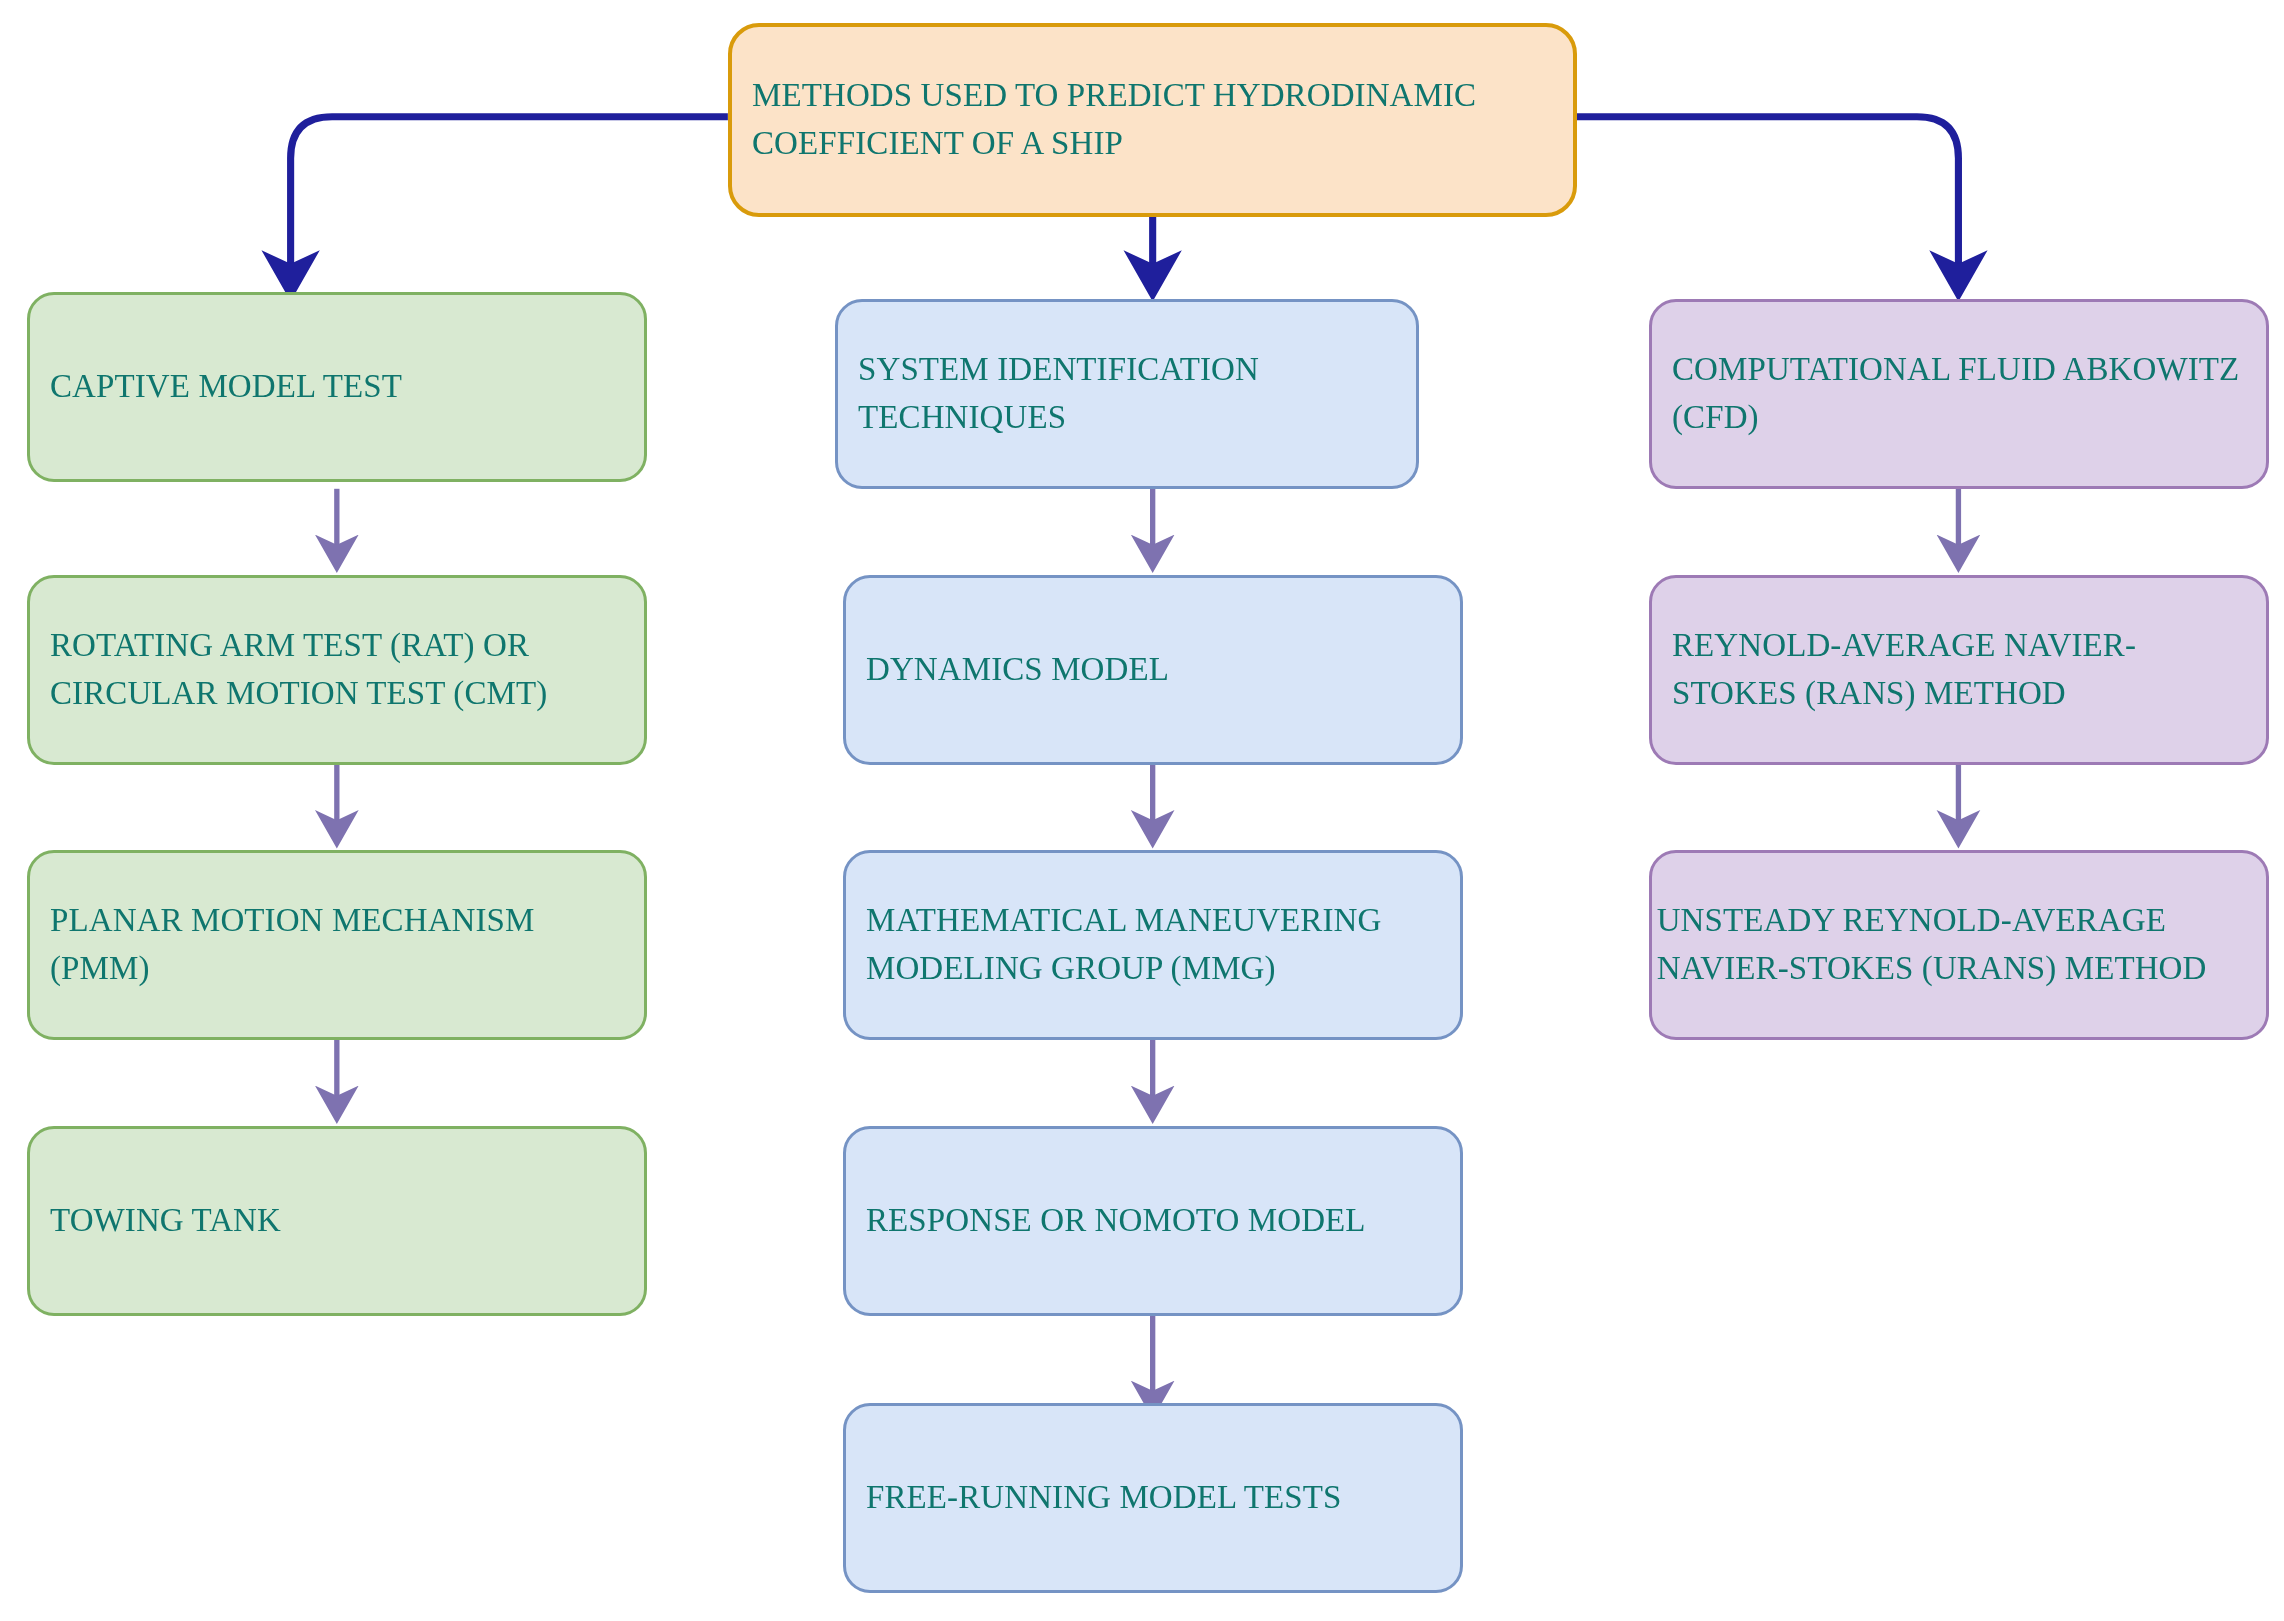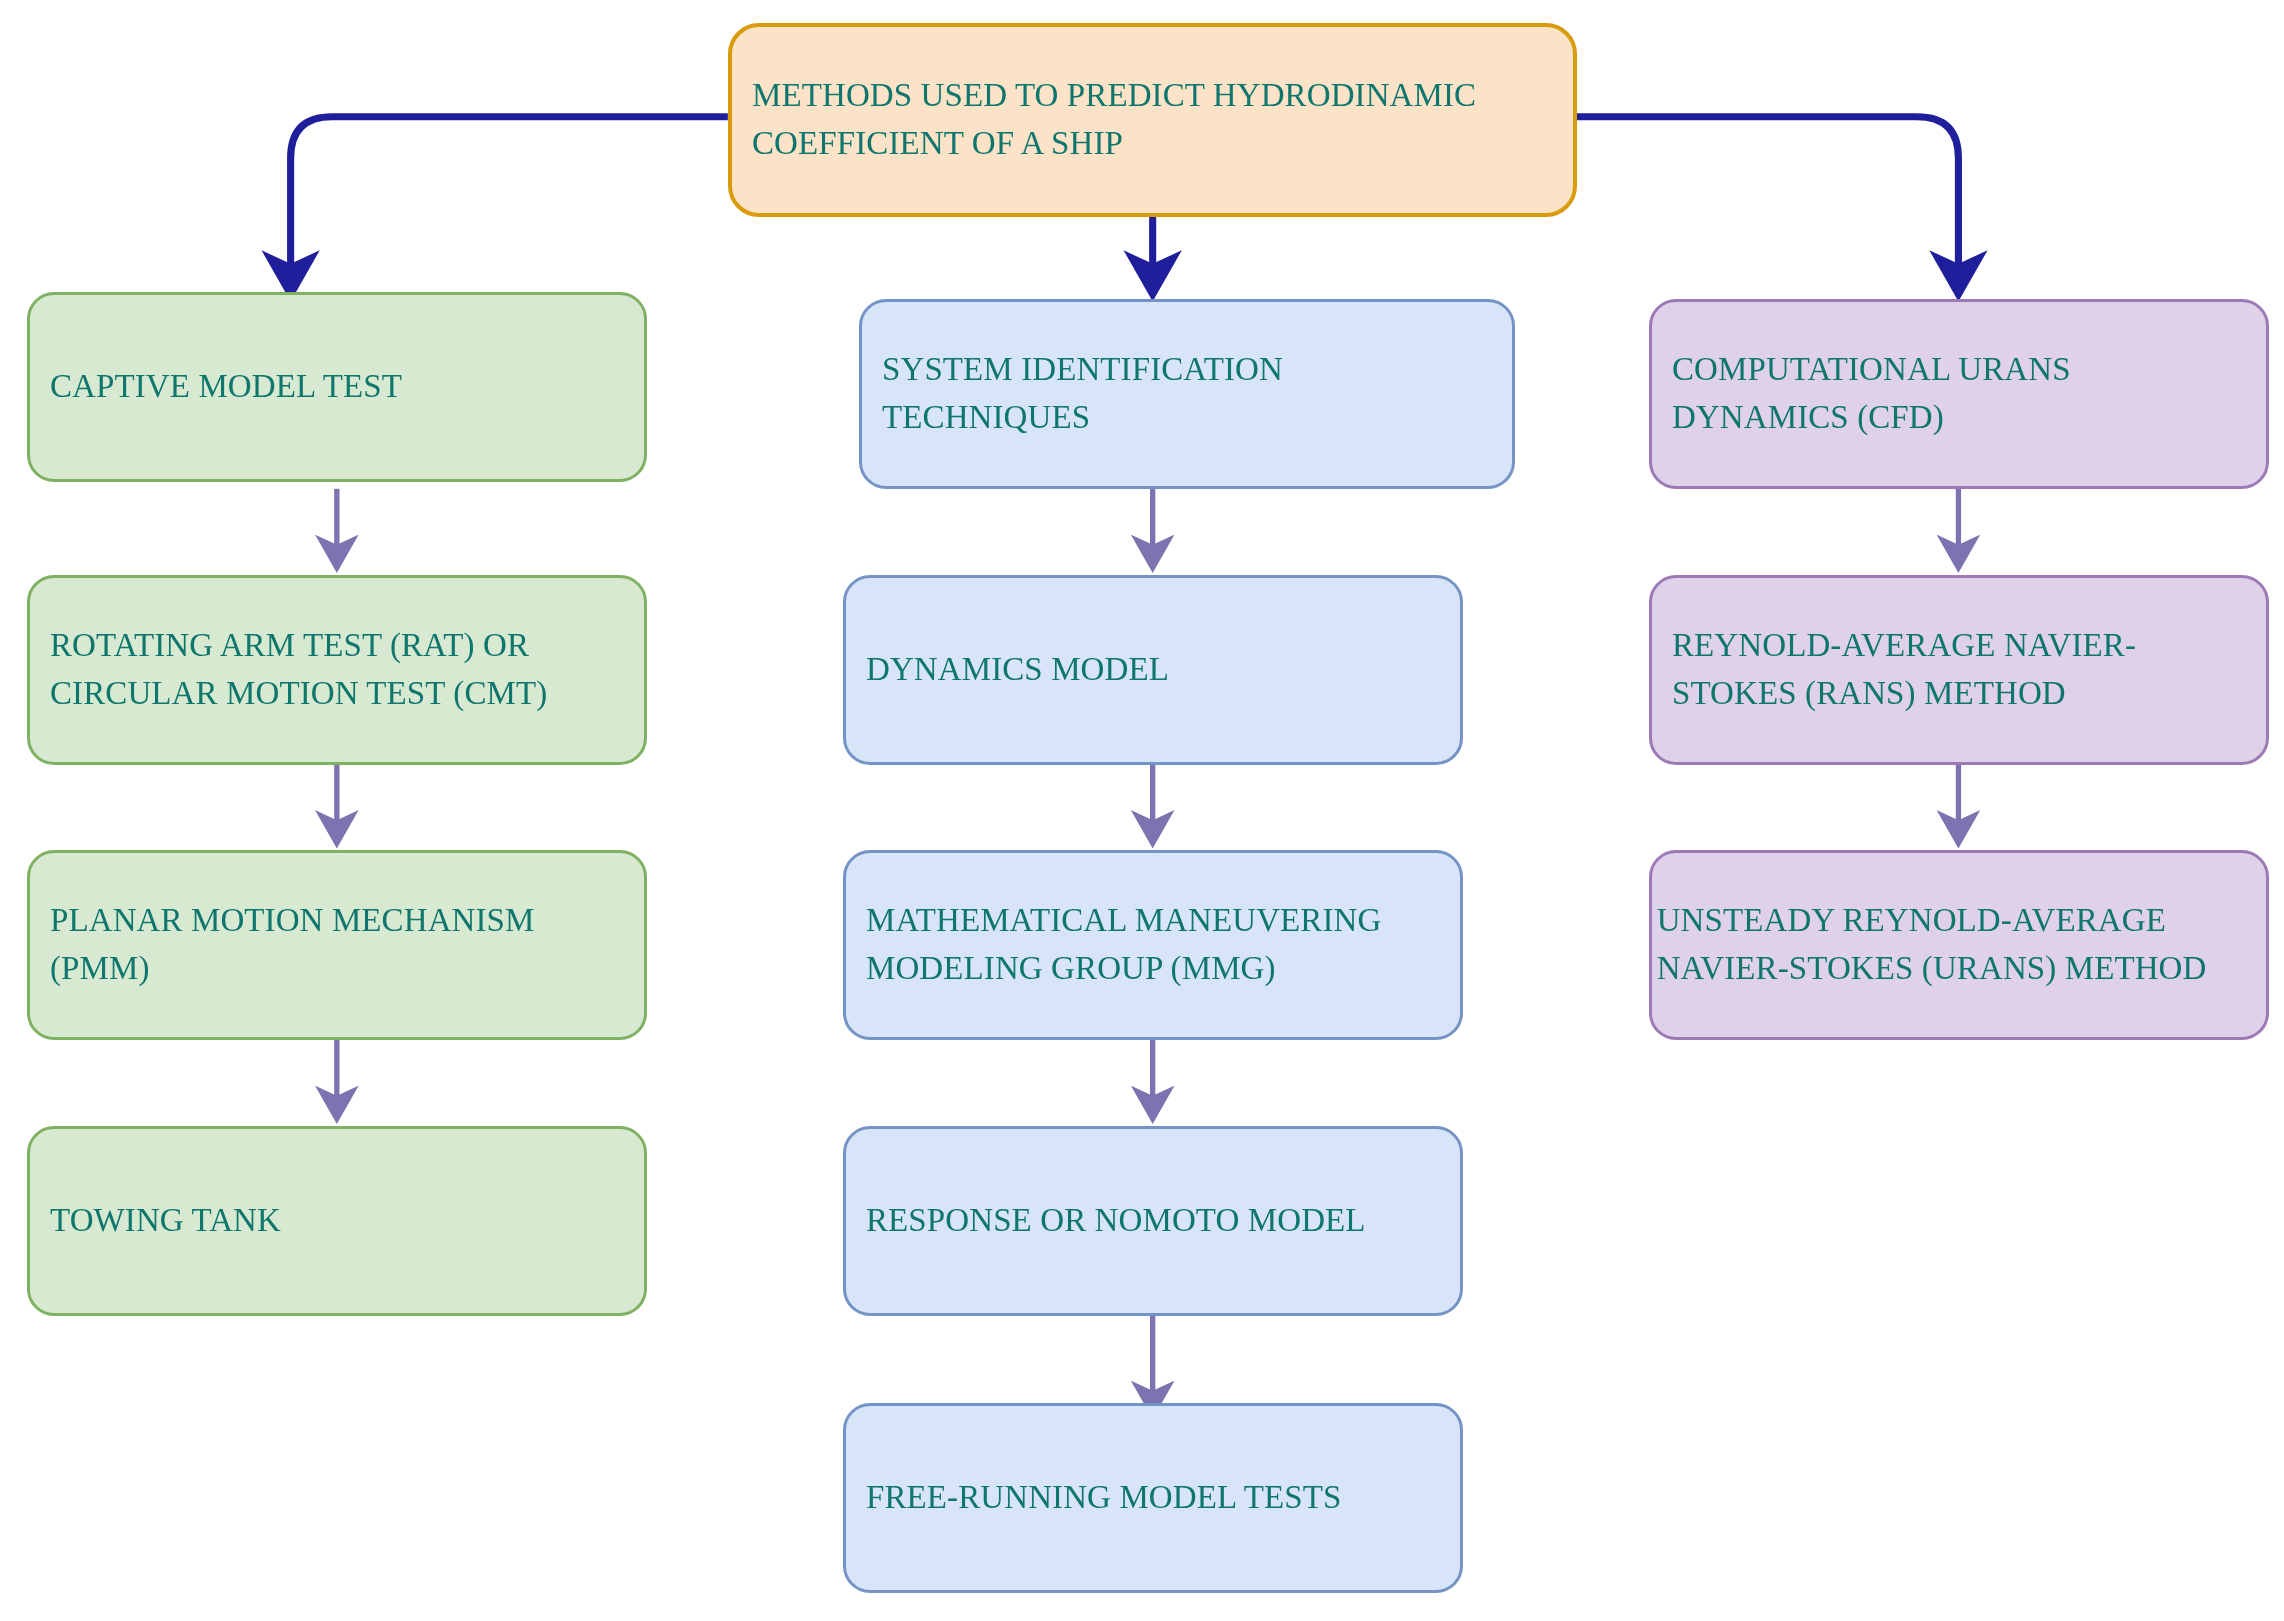--- a/index.html
+++ b/index.html
@@ -113,42 +113,42 @@
   </div>
 
   <div class="node green" style="left:27px; top:850px; width:620px; height:190px;">
     <span class="label">PLANAR MOTION MECHANISM (PMM)</span>
   </div>
 
   <div class="node green" style="left:27px; top:1126px; width:620px; height:190px;">
     <span class="label">TOWING TANK</span>
   </div>
 
-  <div class="node blue" style="left:859px; top:299px; width:656px; height:190px;">
+  <div class="node blue" style="left:835px; top:299px; width:584px; height:190px;">
     <span class="label">SYSTEM IDENTIFICATION TECHNIQUES</span>
   </div>
 
   <div class="node blue" style="left:843px; top:575px; width:620px; height:190px;">
     <span class="label">DYNAMICS MODEL</span>
   </div>
 
   <div class="node blue" style="left:843px; top:850px; width:620px; height:190px;">
     <span class="label">MATHEMATICAL MANEUVERING MODELING GROUP (MMG)</span>
   </div>
 
   <div class="node blue" style="left:843px; top:1126px; width:620px; height:190px;">
     <span class="label">RESPONSE OR NOMOTO MODEL</span>
   </div>
 
   <div class="node blue" style="left:843px; top:1403px; width:620px; height:190px;">
     <span class="label">FREE-RUNNING MODEL TESTS</span>
   </div>
 
   <div class="node purple" style="left:1649px; top:299px; width:620px; height:190px;">
-    <span class="label">COMPUTATIONAL URANS DYNAMICS (CFD)</span>
+    <span class="label">COMPUTATIONAL FLUID ABKOWITZ (CFD)</span>
   </div>
 
   <div class="node purple" style="left:1649px; top:575px; width:620px; height:190px;">
     <span class="label">REYNOLD-AVERAGE NAVIER-STOKES (RANS) METHOD</span>
   </div>
 
   <div class="node purple" style="left:1649px; top:850px; width:620px; height:190px; padding-left:4.7px; padding-right:4px;">
     <span class="label">UNSTEADY REYNOLD-AVERAGE NAVIER-STOKES (URANS) METHOD</span>
   </div>
 

